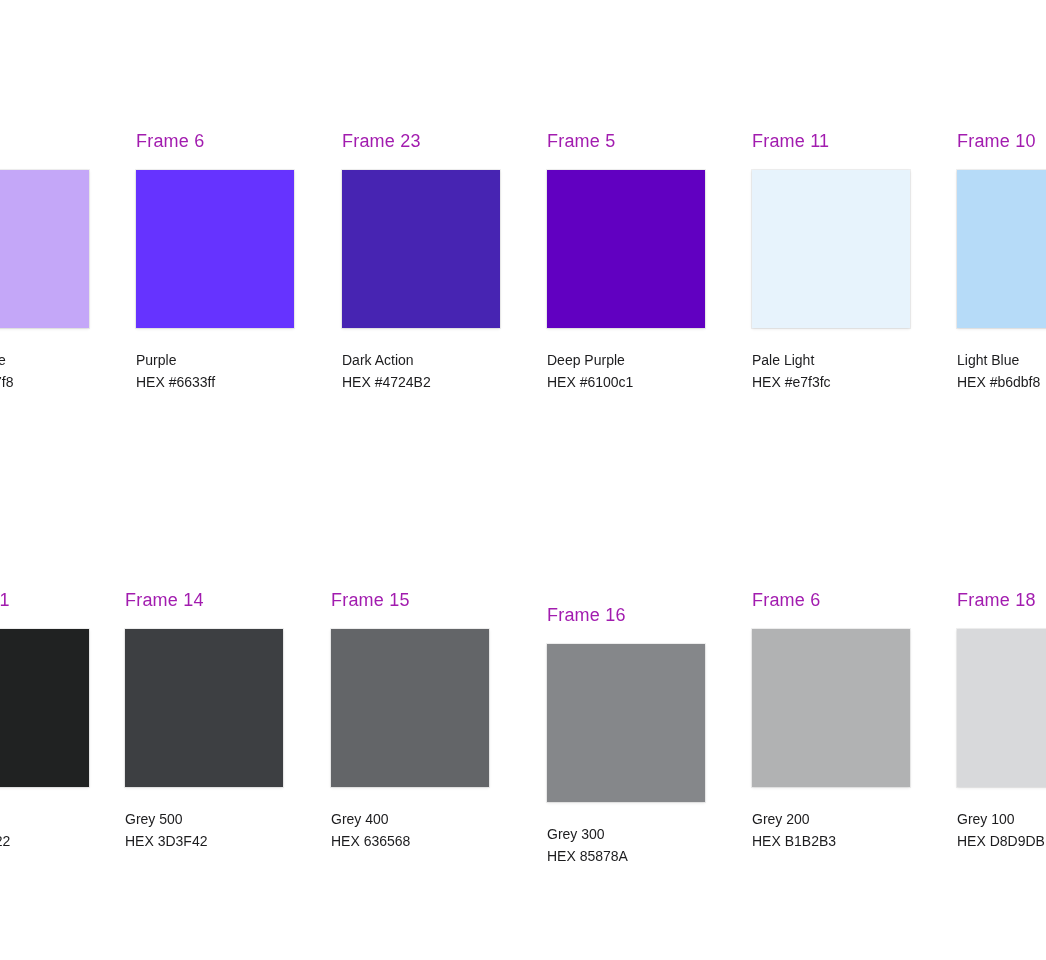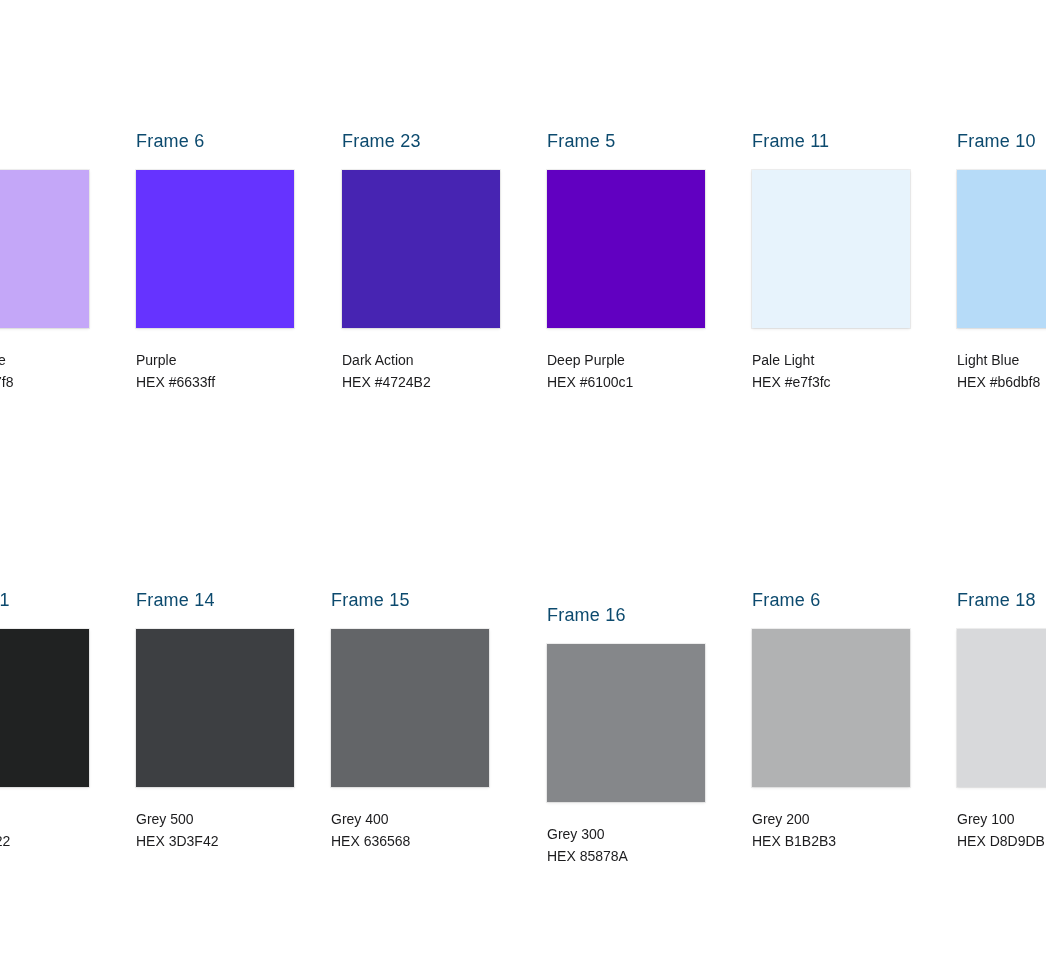--- a/index.html
+++ b/index.html
@@ -35,21 +35,21 @@
   
   .swatch-card {
     position: absolute;
     top: 0;
     width: 158px;
   }
 
   .frame-label {
     font-size: 18px;
     line-height: 22px;
-    color: #0c4a6e;
+    color: #a21caf;
     letter-spacing: 0.2px;
     white-space: nowrap;
     height: 22px;
     font-weight: 400;
   }
 
   .swatch-chip {
     margin-top: 18px;
     width: 158px;
     height: 158px;
@@ -132,21 +132,21 @@
     </div>
     <div class="palette-row row-1" style="top: 589px;">
       <div class="swatch-card" style="left: -69px;">
         <div class="frame-label">Frame 21</div>
         <div class="swatch-chip" style="background: rgb(32, 34, 34);"></div>
         <div class="swatch-meta">
           <div class="swatch-name">Black</div>
           <div class="swatch-hex">HEX 202222</div>
         </div>
       </div>
-      <div class="swatch-card" style="left: 136px;">
+      <div class="swatch-card" style="left: 125px;">
         <div class="frame-label">Frame 14</div>
         <div class="swatch-chip" style="background: rgb(61, 63, 66);"></div>
         <div class="swatch-meta">
           <div class="swatch-name">Grey 500</div>
           <div class="swatch-hex">HEX 3D3F42</div>
         </div>
       </div>
       <div class="swatch-card" style="left: 331px;">
         <div class="frame-label">Frame 15</div>
         <div class="swatch-chip" style="background: rgb(99, 101, 104);"></div>

